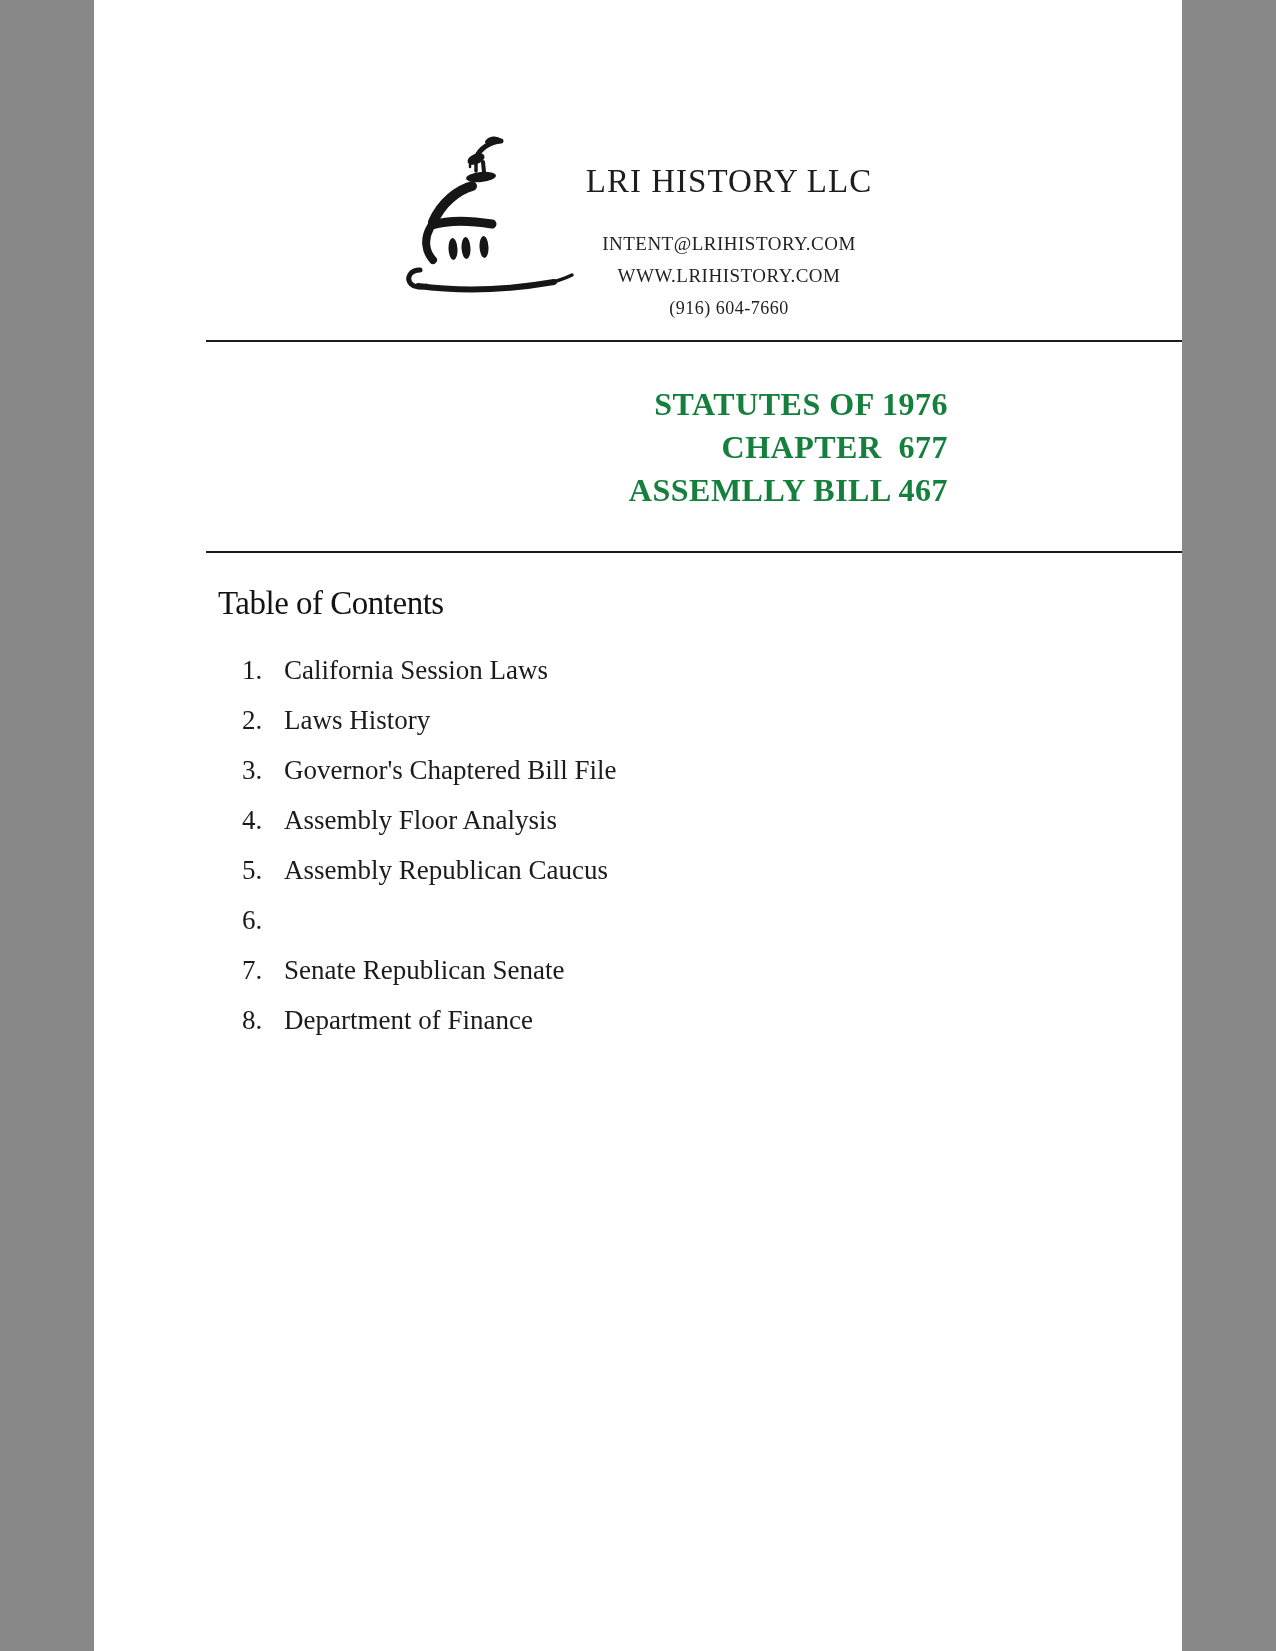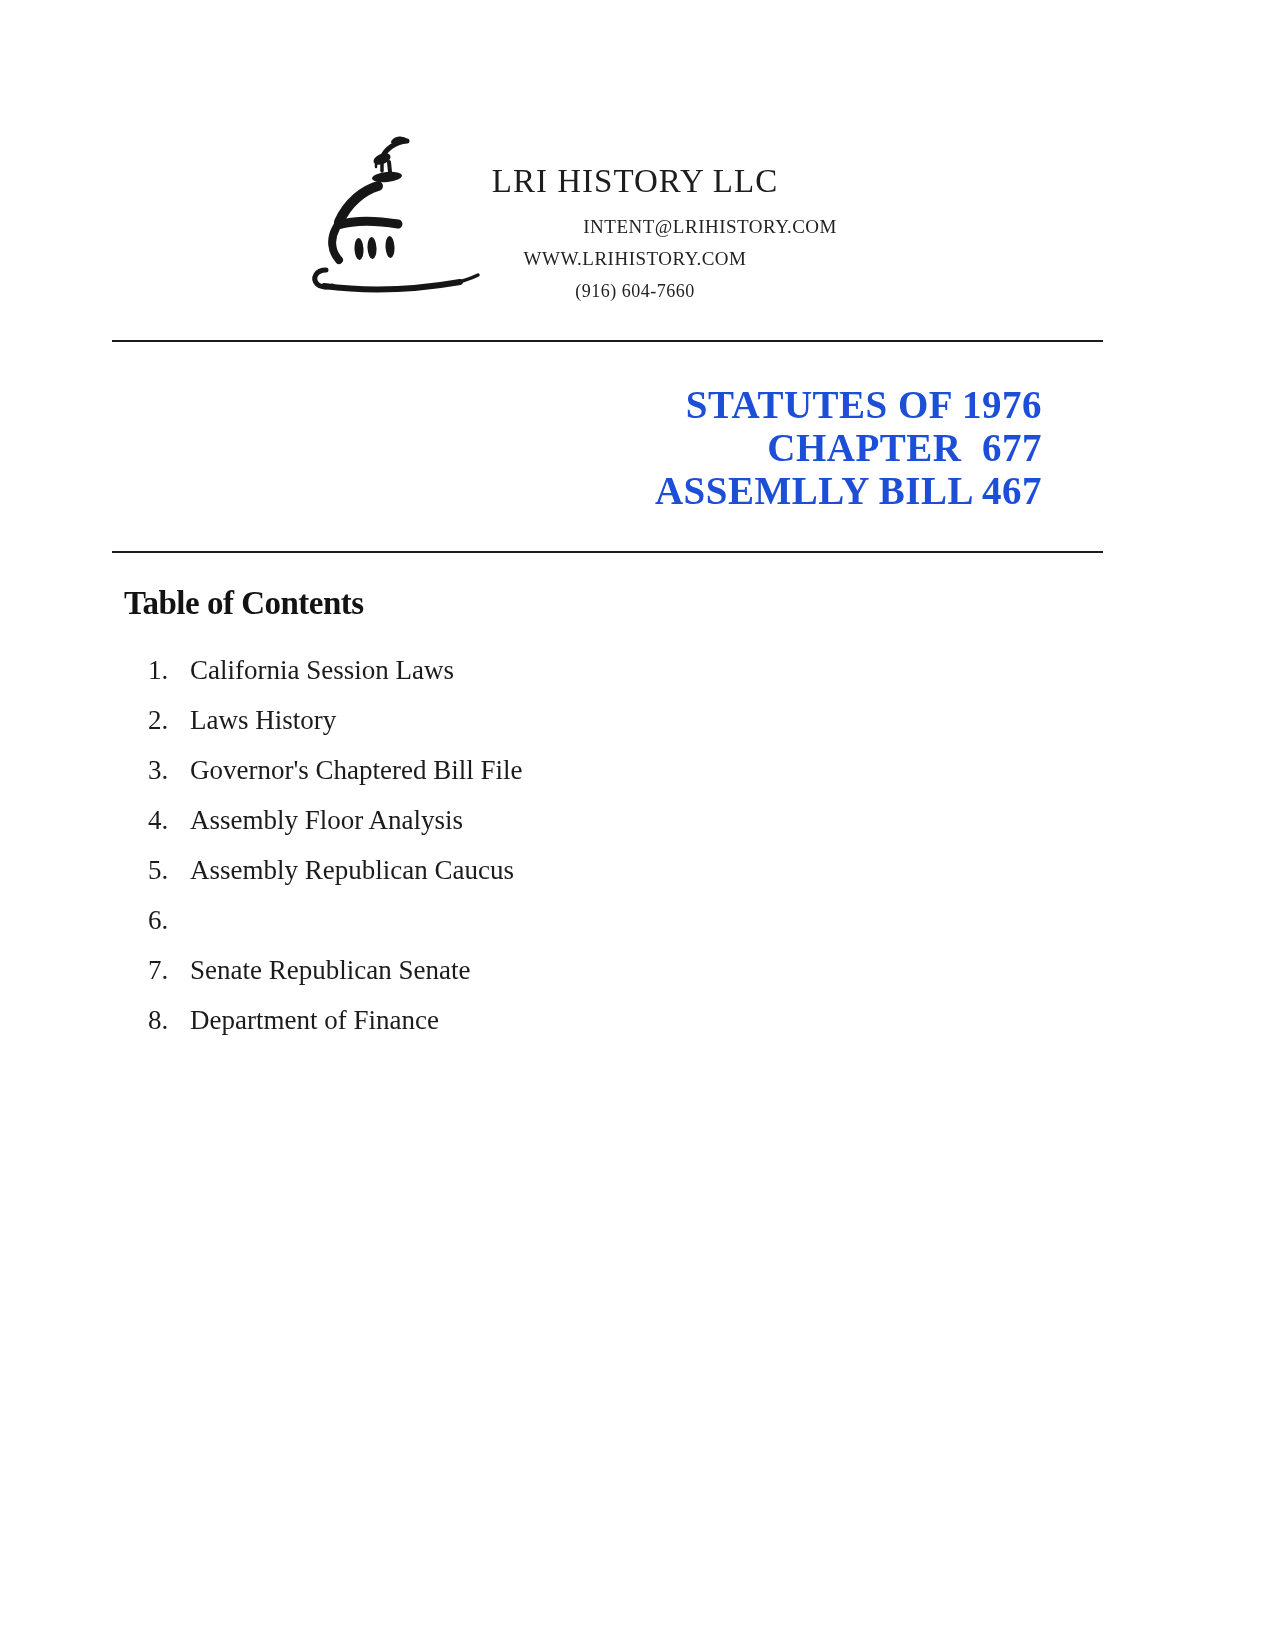--- a/index.html
+++ b/index.html
@@ -1,19 +1,19 @@
 <!DOCTYPE html>
 <html><head>
 <meta charset="utf-8">
 <style>
   * { margin: 0; padding: 0; box-sizing: border-box; }
   html, body { background: #888; }
   .page {
     position: relative;
-    width: 1276px;
+    width: 1088px;
     height: 1651px;
     margin: 0 auto;
     background: #ffffff;
     font-family: "Liberation Serif", serif;
     color: #1b1b1b;
     overflow: hidden;
   }
 
   
   .logo {
@@ -37,54 +37,54 @@
     color: #1d1d1d;
     white-space: nowrap;
   }
   .contact-line {
     font-size: 19px;
     line-height: 32px;
     letter-spacing: 0.5px;
     color: #222;
     white-space: nowrap;
   }
-  .contact-line.first { margin-top: 11px; text-align: right; }
+  .contact-line.first { margin-top: 28px; }
   .phone-line { font-size: 18px; }
 
   
   .rule {
     position: absolute;
     left: 112px;
     width: 991px;
     height: 2px;
     background: #1c1c1c;
   }
   .rule-1 { top: 340px; }
   .rule-2 { top: 551px; }
 
   
   .statutes {
     position: absolute;
     top: 383px;
     right: 234px;
     text-align: right;
     font-weight: bold;
-    font-size: 39px;
+    font-size: 32px;
     line-height: 43px;
     letter-spacing: 0.5px;
-    color: #1d4ed8;
+    color: #15803d;
   }
   .statutes .line { white-space: pre; }
 
   
   .toc-heading {
     position: absolute;
     left: 124px;
     top: 586px;
-    font-weight: bold;
+    font-weight: normal;
     font-size: 33px;
     line-height: 34px;
     letter-spacing: -0.5px;
     color: #131313;
   }
   .toc-list {
     position: absolute;
     left: 148px;
     top: 645px;
     width: 800px;

